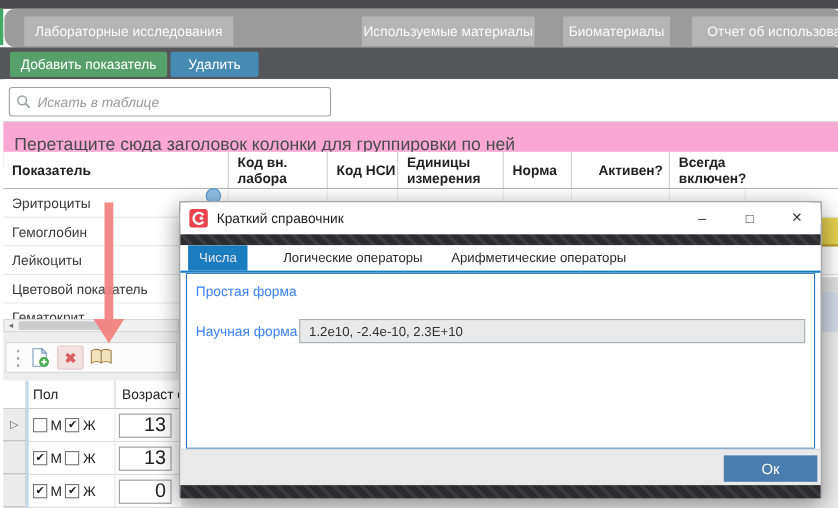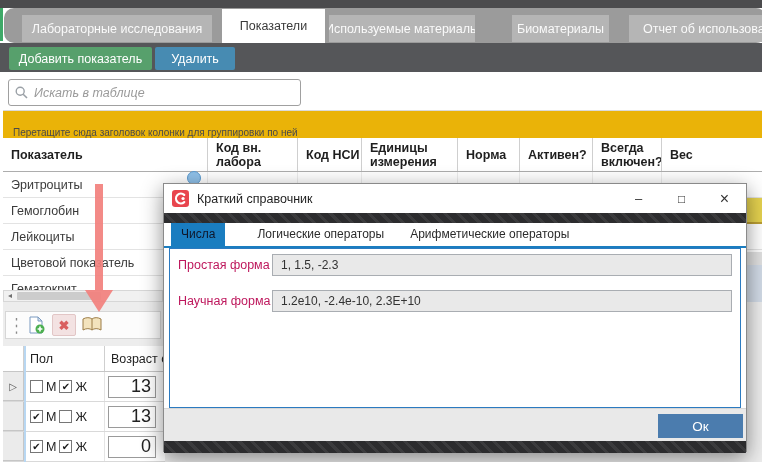--- a/index.html
+++ b/index.html
@@ -23,32 +23,32 @@
   #btn-del { left:155px; width:80px; background:#478bb2; }
 
   
   #search-panel { left:3px; top:72px; width:759px; height:38px; background:#fff; }
   #search-box { left:8px; top:79px; width:293px; height:27px; background:#fff;
                 border:1px solid #a0a0a0; border-radius:3px; display:flex; align-items:center; padding:0 6px; }
   #search-box svg { flex:0 0 auto; margin-right:6px; }
   #search-input { border:none; outline:none; flex:1; font-size:12.5px; font-family:"Liberation Sans",sans-serif; color:#333; background:transparent; }
   #search-input::placeholder { color:#9a9a9a; font-style:italic; }
 
-  #group-panel { left:3px; top:110px; width:759px; height:44px; background:#eab308;
+  #group-panel { left:3px; top:110px; width:759px; height:44px; background:#f9a8d4;
                  border-top:1px solid #dadada; border-bottom:1px solid #cfcfcf;
                  display:flex; align-items:center; padding-left:10px;
-                 font-size:10px; color:#4a4a4a; }
+                 font-size:16px; color:#4a4a4a; }
 
   
   #grid-header { left:3px; top:138px; width:759px; height:34px; display:flex;
                  border-bottom:1px solid #adadad; background:#fff; }
   .hcell { border-right:1px solid #cfcfcf; font-weight:bold; font-size:12.5px; color:#1f1f1f;
            display:flex; align-items:center; padding-left:8px; line-height:14px; overflow:hidden; white-space:normal; }
   .hcell:last-child { border-right:none; }
-  .w0{width:205px;} .w1{width:90px;} .w2{width:64px;} .w3{width:96px;} .w4{width:62px;} .w5{width:73px;} .w6{width:69px;} .w7{flex:1;}
+  .w0{width:205px;} .w1{width:90px;} .w2{width:64px;} .w3{width:96px;} .w4{width:62px;} .w5{width:73px;margin-left:16px;} .w6{width:69px;} .w7{flex:1;}
   #grid-rows { left:3px; top:172px; width:759px; height:130px; background:#fff; }
   .grow { display:flex; height:26px; border-bottom:1px solid #e3e3e3; background:#fff; }
   .gcell { border-right:1px solid #ececec; font-size:12.5px; color:#3a3a3a;
            display:flex; align-items:center; padding-left:8px; overflow:hidden; white-space:nowrap; }
   .gcell:last-child { border-right:none; }
   #row-icon { left:187px; top:171px; width:14px; height:14px; border-radius:50%;
               background:#8fc0e8; border:1px solid #5b9bd0; z-index:1; }
 
   
   #yellow-cell { left:747px; top:198px; width:15px; height:26px; background:#e5d24f;
@@ -110,48 +110,45 @@
   .wbtn { width:43px; height:29px; display:flex; align-items:center; justify-content:center;
           color:#333; cursor:pointer; }
   .wbtn.min { font-size:13px; } .wbtn.max { font-size:12px; } .wbtn.cls { font-size:16px; }
   .stripe { position:absolute; left:0; width:100%;
             background:repeating-linear-gradient(45deg,#2c2c2e 0 6px,#3b3b3d 6px 9px); }
   #stripe1 { top:29px; height:10px; }
   #stripe2 { top:257px; height:12px; }
   #dlg-tabs { position:absolute; left:0; top:39px; width:100%; height:25px; background:#fff;
               border-bottom:2px solid #1a7dc0; display:flex; align-items:flex-end; padding-left:7px; }
   .dtab { padding:0 10px; line-height:23px; font-size:12px; color:#2b2b2b; white-space:nowrap; cursor:pointer; }
-  .dtab.active { background:#1a7dc0; color:#0f172a; }
+  .dtab.active { background:#1a7dc0; color:#e5e5e5; }
   .dtab.gap { margin-left:22px; }
   #dlg-content { position:absolute; left:5px; top:64px; width:572px; height:160px;
                  border:1px solid #2b7ac0; background:#fff; }
-  .fld-label { position:absolute; left:8px; font-size:12.5px; color:#be185d; }
+  .fld-label { position:absolute; left:8px; font-size:12.5px; color:#3b82f6; }
   .fld-box { position:absolute; left:102px; right:8px; height:22px; background:#e9e9e9;
              border:1px solid #a9adb2; font-size:12px; color:#333; line-height:20px; padding-left:8px;
              overflow:hidden; white-space:nowrap; }
   #dlg-footer { position:absolute; left:0; top:224px; width:100%; height:33px; background:#e9e9e9;
                 border-top:1px solid #d6d6d6; }
   #ok-btn { position:absolute; right:3px; top:5px; width:85px; height:24px; background:#4b7cae;
             color:#fff; font-size:13.5px; display:flex; align-items:center; justify-content:center; cursor:pointer; }
 </style>
 </head>
 <body>
 
 <div id="app">
 
   <div class="abs" id="top-strip"></div>
 
   <div class="abs" id="tab-bar">
     <div class="tab" style="left:18px;width:190px;">
         <span>Лабораторные исследования</span>
       </div>
-    <div class="tab active" style="left:218px;width:103px;">
-        <span>Показатели</span>
-      </div>
-    <div class="tab" style="left:325px;width:146px;">
+    <div class="tab" style="left:325px;width:157px;">
         <span>Используемые материалы</span>
       </div>
     <div class="tab" style="left:508px;width:97px;">
         <span>Биоматериалы</span>
       </div>
     <div class="tab" style="left:625px;width:137px;justify-content:flex-start;padding-left:14px;">
         <span>Отчет об использован</span>
       </div>
   </div>
   <div class="abs" id="green-edge"></div>
@@ -175,21 +172,20 @@
   </div>
 
   <div class="abs" id="grid-header">
     <div class="hcell w0">Показатель</div>
     <div class="hcell w1">Код вн. лабора</div>
     <div class="hcell w2">Код НСИ</div>
     <div class="hcell w3">Единицы измерения</div>
     <div class="hcell w4">Норма</div>
     <div class="hcell w5">Активен?</div>
     <div class="hcell w6">Всегда включен?</div>
-    <div class="hcell w7">Вес</div>
   </div>
 
   <div class="abs" id="grid-rows">
     <div class="grow">
       <div class="gcell w0">Эритроциты</div>
       <div class="gcell w1"></div>
         <div class="gcell w2"></div>
         <div class="gcell w3"></div>
         <div class="gcell w4"></div>
         <div class="gcell w5"></div>
@@ -338,21 +334,20 @@
       </div>
     </div>
     <div class="stripe" id="stripe1"></div>
     <div id="dlg-tabs">
       <span class="dtab active">Числа</span>
       <span class="dtab gap">Логические операторы</span>
       <span class="dtab" style="margin-left:6px;">Арифметические операторы</span>
     </div>
     <div id="dlg-content">
       <span class="fld-label" style="top:9px;">Простая форма</span>
-      <div class="fld-box" style="top:5px;">1, 1.5, -2.3</div>
       <span class="fld-label" style="top:45px;">Научная форма</span>
       <div class="fld-box" style="top:41px;">1.2e10, -2.4e-10, 2.3E+10</div>
     </div>
     <div id="dlg-footer">
       <div id="ok-btn">Ок</div>
     </div>
     <div class="stripe" id="stripe2"></div>
   </div>
 
 </div>

